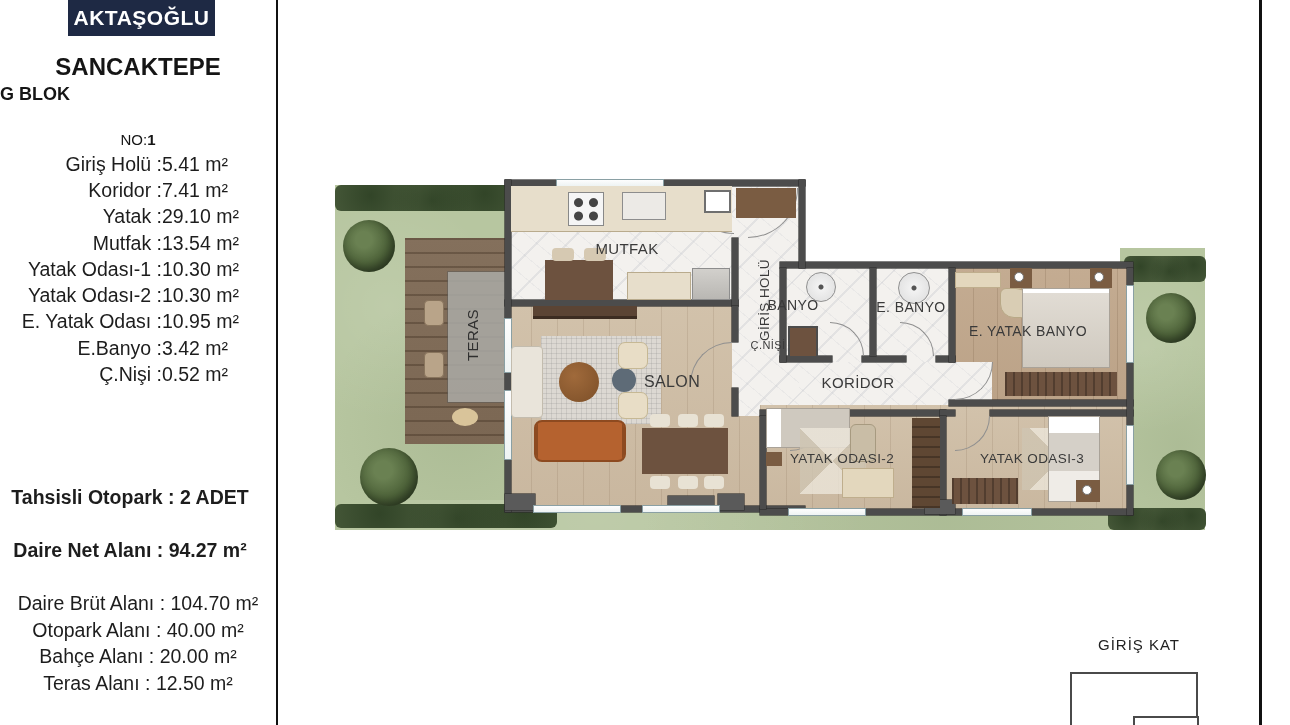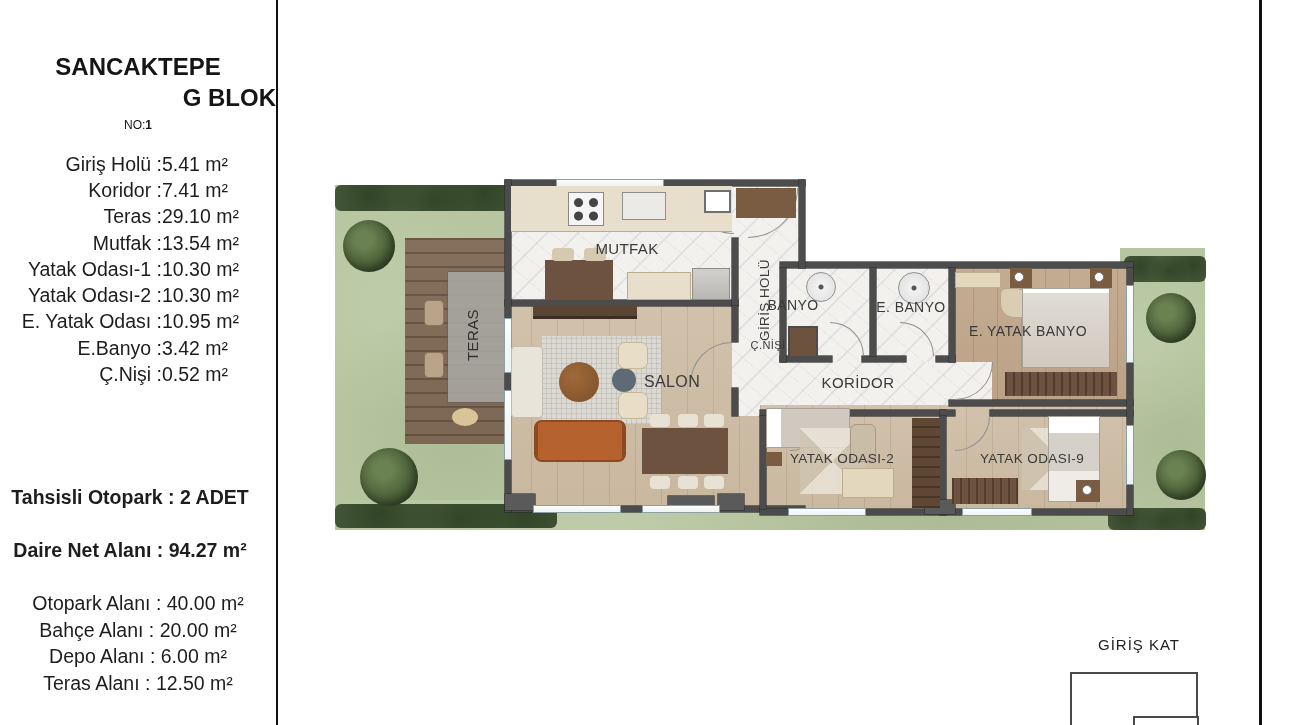--- a/index.html
+++ b/index.html
@@ -8,23 +8,23 @@
   .abs{position:absolute;}
 
   
   #sidebar{position:absolute;left:0;top:0;width:276px;height:725px;}
   .vline{position:absolute;top:0;width:2px;height:725px;background:#111;}
   #logo{position:absolute;left:68px;top:0;width:147px;height:36px;background:#1e2944;
         display:flex;align-items:center;justify-content:center;color:#fff;
         font-weight:700;font-size:21px;letter-spacing:.5px;transform-origin:center;}
   .h-project{position:absolute;left:0;top:52px;width:276px;text-align:center;
         font-weight:700;font-size:24px;line-height:30px;color:#151515;}
-  .h-block{position:absolute;left:0;top:84px;width:276px;text-align:right;
-        font-weight:700;font-size:24px;color:#151515;}
-  .h-no{position:absolute;left:0;top:118px;width:276px;text-align:center;font-size:12px;color:#151515;}
+  .h-block{position:absolute;left:0;top:84px;width:276px;text-align:left;
+        font-weight:700;font-size:18px;color:#151515;}
+  .h-no{position:absolute;left:0;top:131px;width:276px;text-align:center;font-size:15px;color:#151515;}
   .h-no b{font-weight:700;}
   #roomlist{position:absolute;left:0;top:151px;width:258px;}
   .rrow{display:flex;height:26.3px;align-items:center;font-size:19.5px;}
   .rlab{flex:1;text-align:right;white-space:nowrap;}
   .rval{width:96px;white-space:nowrap;}
   .side-bold{position:absolute;left:0;width:260px;text-align:center;font-weight:700;
         font-size:19.5px;white-space:nowrap;}
   #extras{position:absolute;left:0;top:592px;width:276px;}
   .erow{height:26.6px;text-align:center;font-size:19.5px;white-space:nowrap;}
 
@@ -75,35 +75,38 @@
 
   
   .keybox{position:absolute;border:2px solid #4a4a4a;background:#fff;box-sizing:border-box;}
 </style>
 </head>
 <body>
 
 <div id="page">
 
   <div id="sidebar">
+    <div id="logo">
+      <span>AKTAŞOĞLU</span>
+    </div>
     <div class="h-project">SANCAKTEPE</div>
     <div class="h-block">G BLOK</div>
     <div class="h-no"><span>NO:</span><b>1</b></div>
 
     <div id="roomlist">
       <div class="rrow">
           <span class="rlab">Giriş Holü :</span>
           <span class="rval">5.41 m²</span>
         </div>
       <div class="rrow">
           <span class="rlab">Koridor :</span>
           <span class="rval">7.41 m²</span>
         </div>
       <div class="rrow">
-          <span class="rlab">Teras :</span>
+          <span class="rlab">Yatak :</span>
           <span class="rval">29.10 m²</span>
         </div>
       <div class="rrow">
           <span class="rlab">Mutfak :</span>
           <span class="rval">13.54 m²</span>
         </div>
       <div class="rrow">
           <span class="rlab">Yatak Odası-1 :</span>
           <span class="rval">10.30 m²</span>
         </div>
@@ -122,23 +125,23 @@
       <div class="rrow">
           <span class="rlab">Ç.Nişi :</span>
           <span class="rval">0.52 m²</span>
         </div>
     </div>
 
     <div class="side-bold" style="top:486px;">Tahsisli Otopark : 2 ADET</div>
     <div class="side-bold" style="top:539px;">Daire Net Alanı : 94.27 m²</div>
 
     <div id="extras">
+      <div class="erow">Daire Brüt Alanı : 104.70 m²</div>
       <div class="erow">Otopark Alanı : 40.00 m²</div>
       <div class="erow">Bahçe Alanı : 20.00 m²</div>
-      <div class="erow">Depo Alanı : 6.00 m²</div>
       <div class="erow">Teras Alanı : 12.50 m²</div>
     </div>
   </div>
   <div class="vline" style="left:276px;"></div>
   <div class="vline" style="left:1259px;width:3px;"></div>
 
   <div class="abs lawn" style="left:335px;top:185px;width:175px;height:345px;"></div>
   <div class="abs lawn" style="left:335px;top:500px;width:870px;height:30px;"></div>
   <div class="abs lawn" style="left:1120px;top:248px;width:85px;height:282px;"></div>
   <div class="abs hedge" style="left:335px;top:185px;width:176px;height:26px;"></div>
@@ -284,19 +287,19 @@
   <div class="lbl" style="left:627px;top:248px;font-size:15px;">MUTFAK</div>
   <div class="lbl rot" style="left:472px;top:335px;font-size:15px;color:#2f2f2f;">TERAS</div>
   <div class="lbl" style="left:672px;top:382px;font-size:16px;">SALON</div>
   <div class="lbl rot" style="left:764px;top:300px;font-size:13.5px;">GİRİŞ HOLÜ</div>
   <div class="lbl" style="left:793px;top:305px;">BANYO</div>
   <div class="lbl" style="left:911px;top:307px;">E. BANYO</div>
   <div class="lbl" style="left:1028px;top:331px;">E. YATAK BANYO</div>
   <div class="lbl" style="left:768px;top:345px;font-size:11px;">Ç.NİŞİ</div>
   <div class="lbl" style="left:858px;top:382px;font-size:15px;">KORİDOR</div>
   <div class="lbl" style="left:842px;top:458px;font-size:13.5px;">YATAK ODASI-2</div>
-  <div class="lbl" style="left:1032px;top:458px;font-size:13.5px;">YATAK ODASI-9</div>
+  <div class="lbl" style="left:1032px;top:458px;font-size:13.5px;">YATAK ODASI-3</div>
 
   <div class="lbl" style="left:1139px;top:644px;font-size:15px;letter-spacing:1px;color:#222;">GİRİŞ KAT</div>
   <div class="keybox" style="left:1070px;top:672px;width:128px;height:60px;"></div>
   <div class="keybox" style="left:1133px;top:716px;width:66px;height:16px;"></div>
 
 </div>
 
 </body></html>

